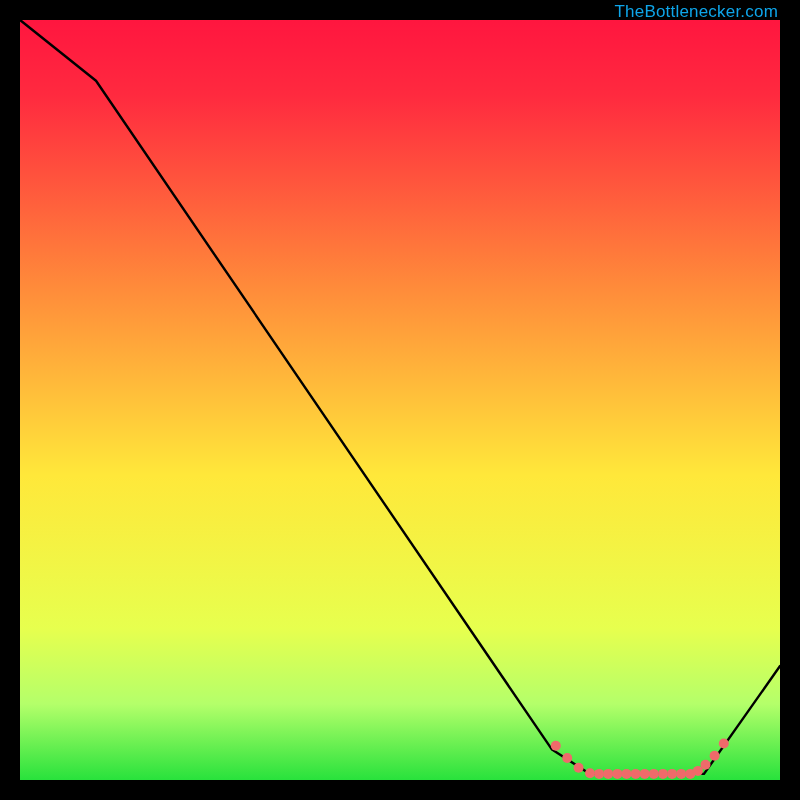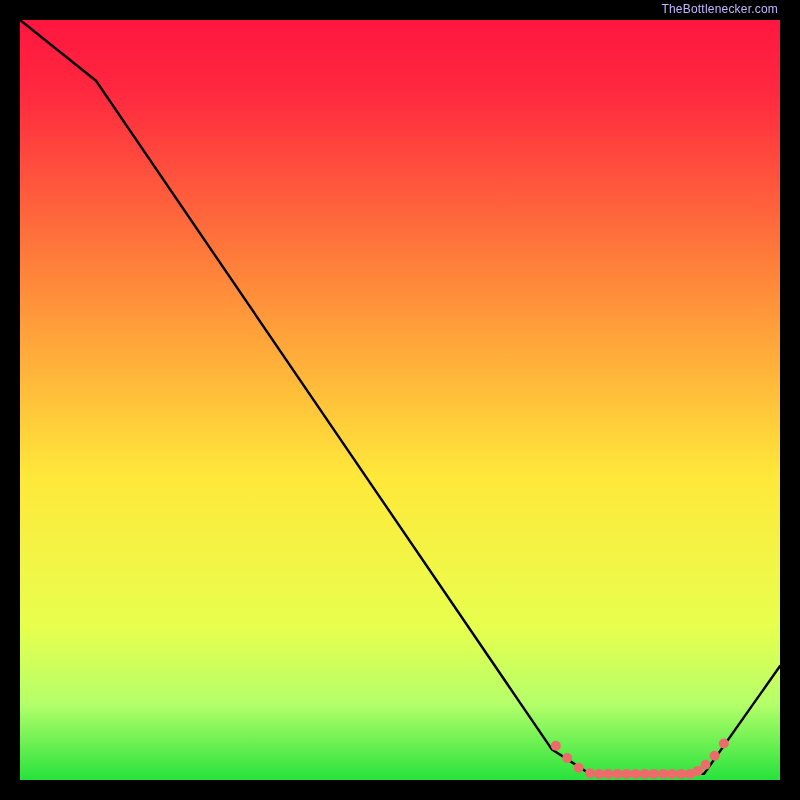--- a/index.html
+++ b/index.html
@@ -26,22 +26,22 @@
       var(--c-ygreen)  80%,
       var(--c-paleg)   90%,
       var(--c-green)   100%
     );
   }
   .watermark {
     position: absolute;
     top: 2px;
     right: 22px;
     font-family: Arial, Helvetica, sans-serif;
-    font-size: 12px;
-    color: #c4b5fd;
+    font-size: 17px;
+    color: #0ea5e9;
     letter-spacing: 0.2px;
     user-select: none;
   }
   svg.curve {
     position: absolute;
     left: 0; top: 0;
     width: 100%;
     height: 100%;
     overflow: visible;
   }

